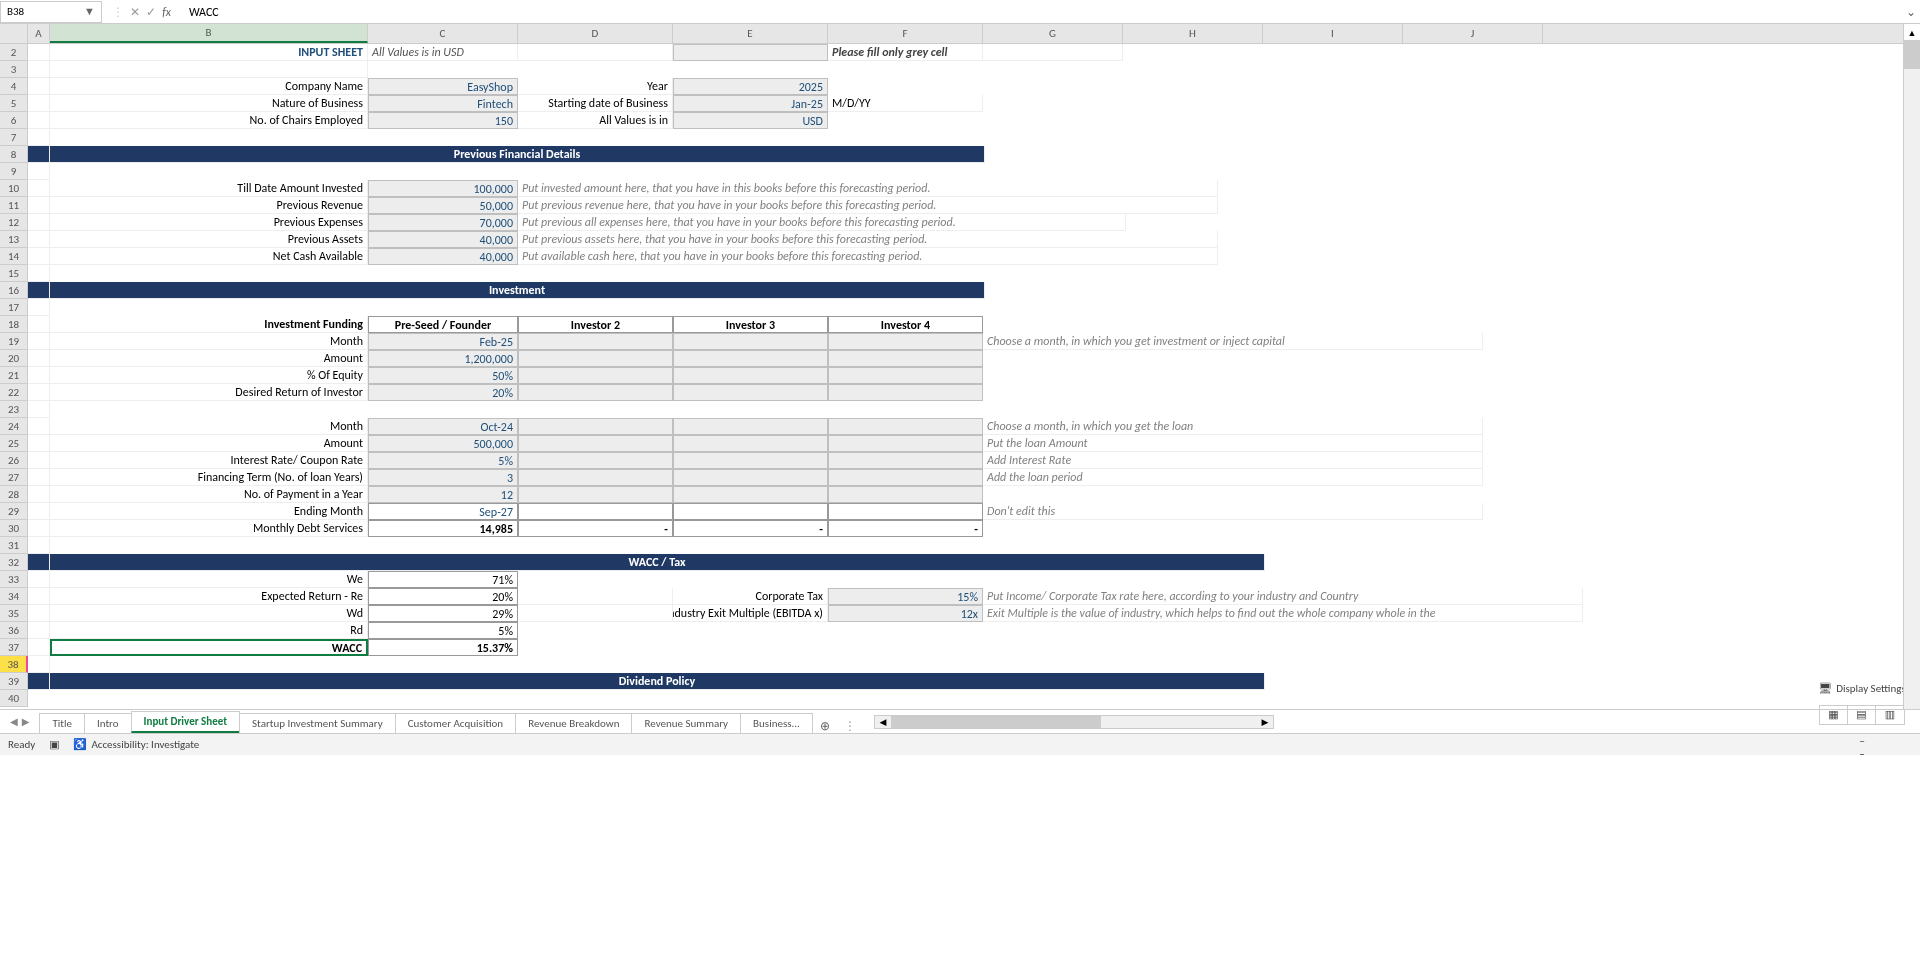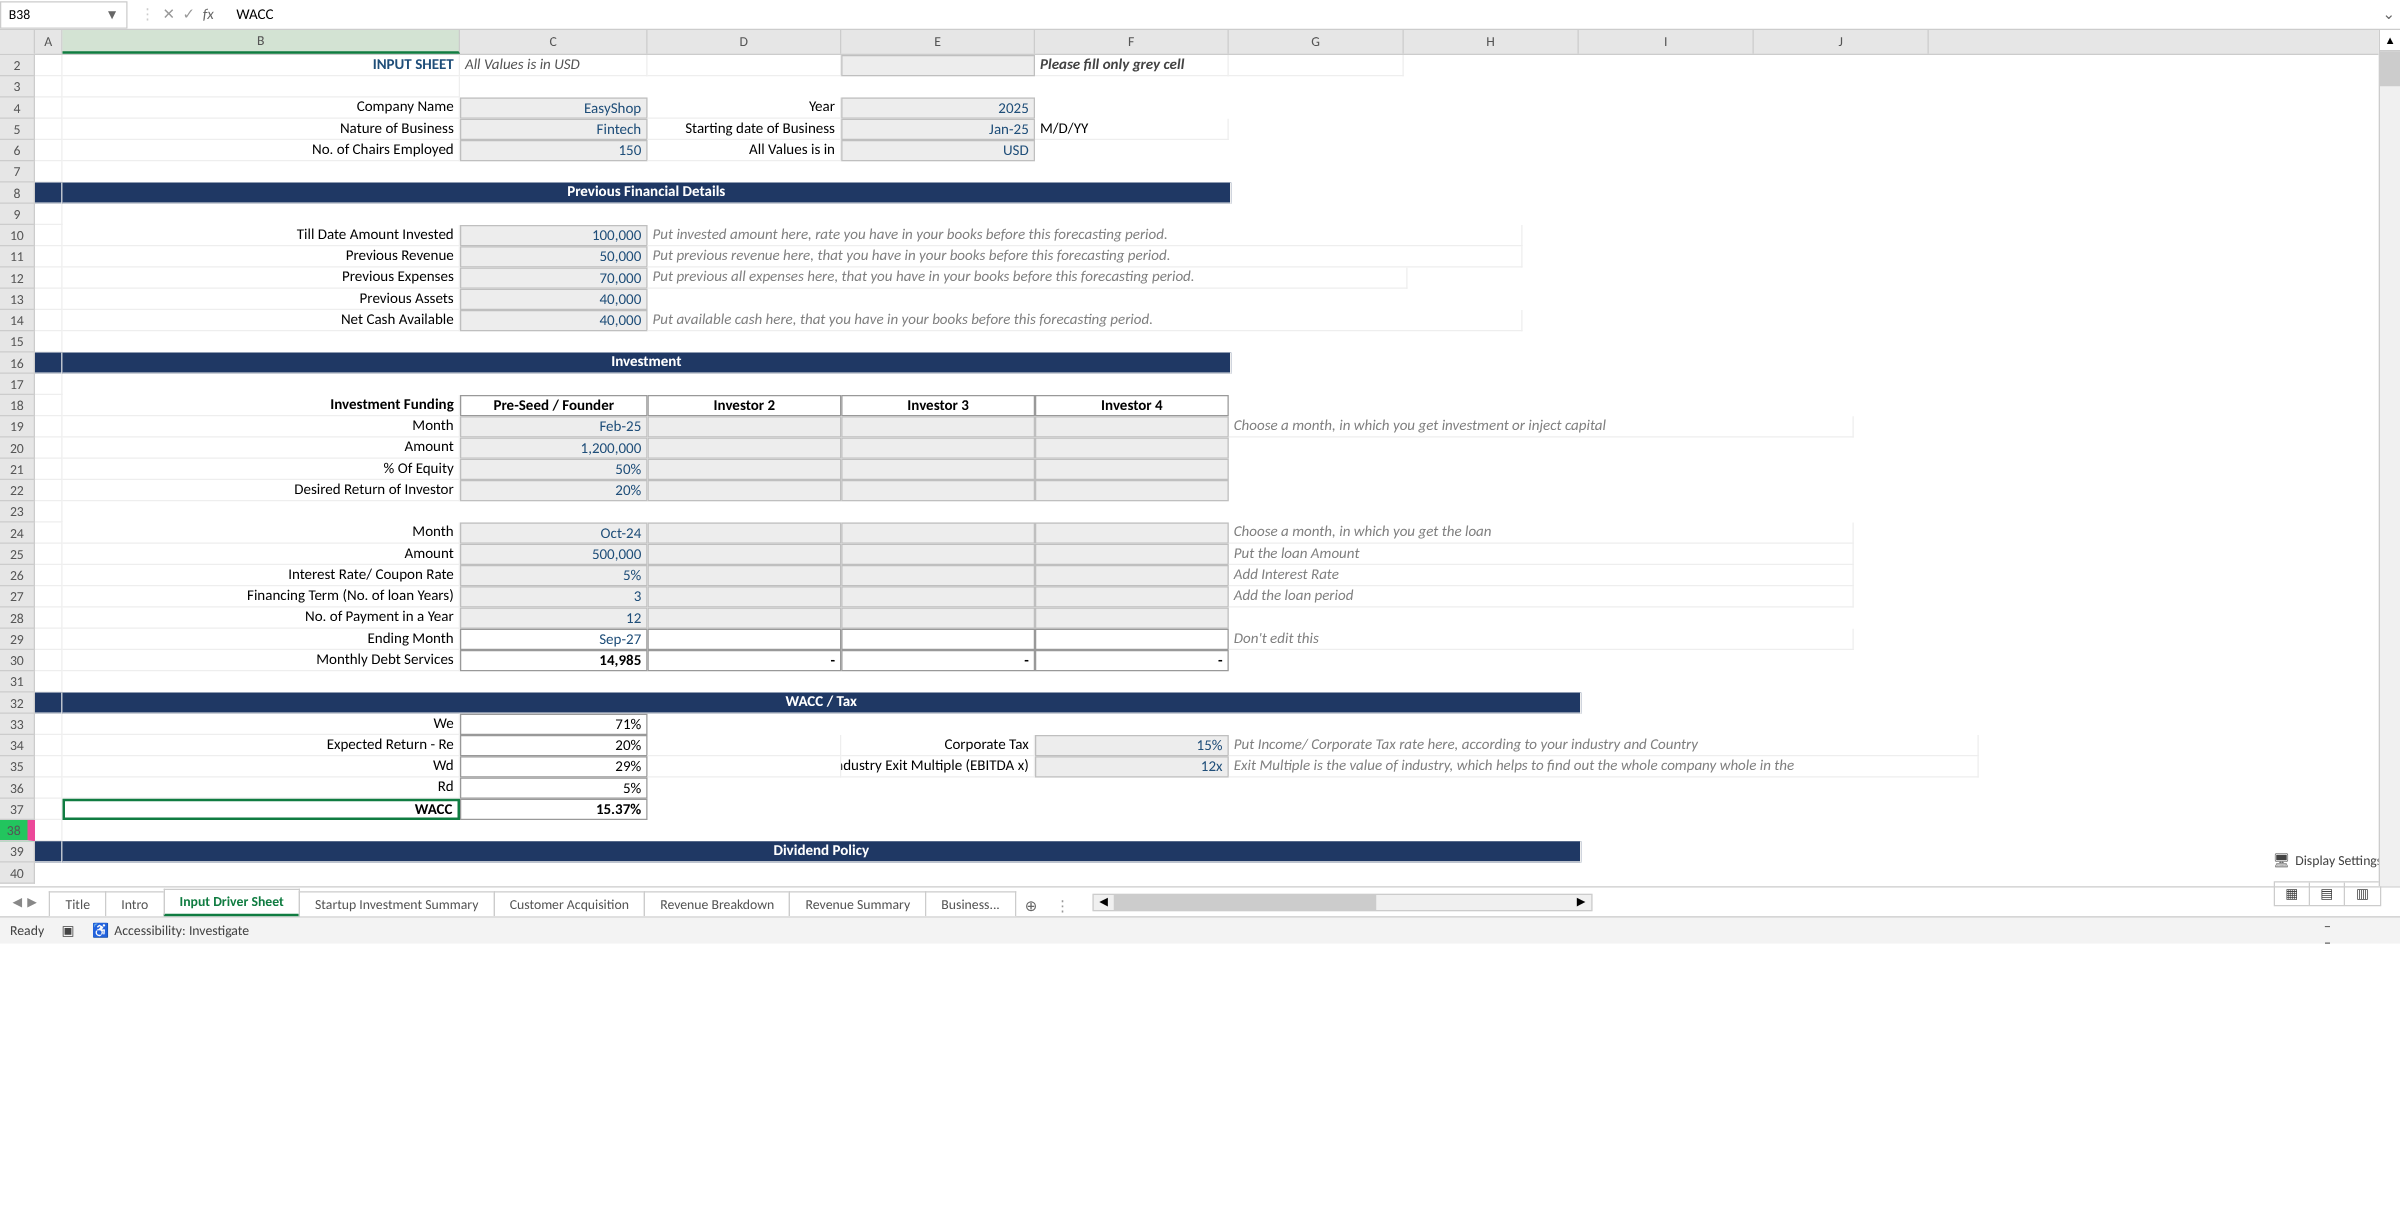--- a/index.html
+++ b/index.html
@@ -22,21 +22,21 @@
 .vscroll-thumb { position: absolute; top: 17px; width: 100%; height: 28px; background: #ccc; }
 
 .col-headers { display: flex; height: 20px; background: #e6e6e6; border-bottom: 1px solid #ccc; }
 .corner { width: 28px; border-right: 1px solid #ccc; background: #e6e6e6; }
 .col-header { border-right: 1px solid #ccc; display: flex; align-items: center; justify-content: center; font-size: 11px; color: #555; cursor: pointer; }
 .col-header.selected { background: #d3e3d3; border-bottom: 2px solid #107c41; }
 
 .grid-body { display: flex; }
 .row-headers { width: 28px; background: #e6e6e6; }
 .row-header { height: 17px; border-bottom: 1px solid #ccc; border-right: 1px solid #ccc; display: flex; align-items: center; justify-content: center; font-size: 11px; color: #555; cursor: pointer; }
-.row-header.selected { background: #22c55e; border-right: 6px solid #ec4899; }
+.row-header.selected { background: #fde047; border-right: 2px solid #ec4899; }
 
 .cells { position: relative; flex: 1; }
 .row { display: flex; height: 17px; }
 .cell { border-right: 1px solid #eee; border-bottom: 1px solid #eee; padding: 0 4px; font-size: 12px; display: flex; align-items: center; overflow: hidden; white-space: nowrap; }
 .cell.right { justify-content: flex-end; }
 .cell.center { justify-content: center; }
 .cell.bold { font-weight: bold; }
 .cell.navy-bg { background: #1f3864; color: #fff; font-weight: bold; justify-content: center; }
 .cell.grey-bg { background: #ededed; border: 1px solid #bfbfbf; }
 .cell.blue-text { color: #1f4e79; }
@@ -207,41 +207,42 @@
       </div>
 
       <div class="row">
             <div class="cell col-A"></div>
           </div>
 
       <div class="row">
         <div class="cell col-A"></div>
         <div class="cell col-B right">Till Date Amount Invested</div>
         <div class="cell col-C right grey-bg blue-text">100,000</div>
-        <div class="cell italic-grey" style="width:700px">Put invested amount here, rate you have in your books before this forecasting period.</div>
+        <div class="cell italic-grey" style="width:700px">Put invested amount here, that you have in this books before this forecasting period.</div>
       </div>
 
       <div class="row">
         <div class="cell col-A"></div>
         <div class="cell col-B right">Previous Revenue</div>
         <div class="cell col-C right grey-bg blue-text">50,000</div>
         <div class="cell italic-grey" style="width:700px">Put previous revenue here, that you have in your books before this forecasting period.</div>
       </div>
 
       <div class="row">
         <div class="cell col-A"></div>
         <div class="cell col-B right">Previous Expenses</div>
         <div class="cell col-C right grey-bg blue-text">70,000</div>
         <div class="cell italic-grey" style="width:608px">Put previous all expenses here, that you have in your books before this forecasting period.</div>
       </div>
 
       <div class="row">
         <div class="cell col-A"></div>
         <div class="cell col-B right">Previous Assets</div>
         <div class="cell col-C right grey-bg blue-text">40,000</div>
+        <div class="cell italic-grey" style="width:700px">Put previous assets here, that you have in your books before this forecasting period.</div>
       </div>
 
       <div class="row">
         <div class="cell col-A"></div>
         <div class="cell col-B right">Net Cash Available</div>
         <div class="cell col-C right grey-bg blue-text">40,000</div>
         <div class="cell italic-grey" style="width:700px">Put available cash here, that you have in your books before this forecasting period.</div>
       </div>
 
       <div class="row">

